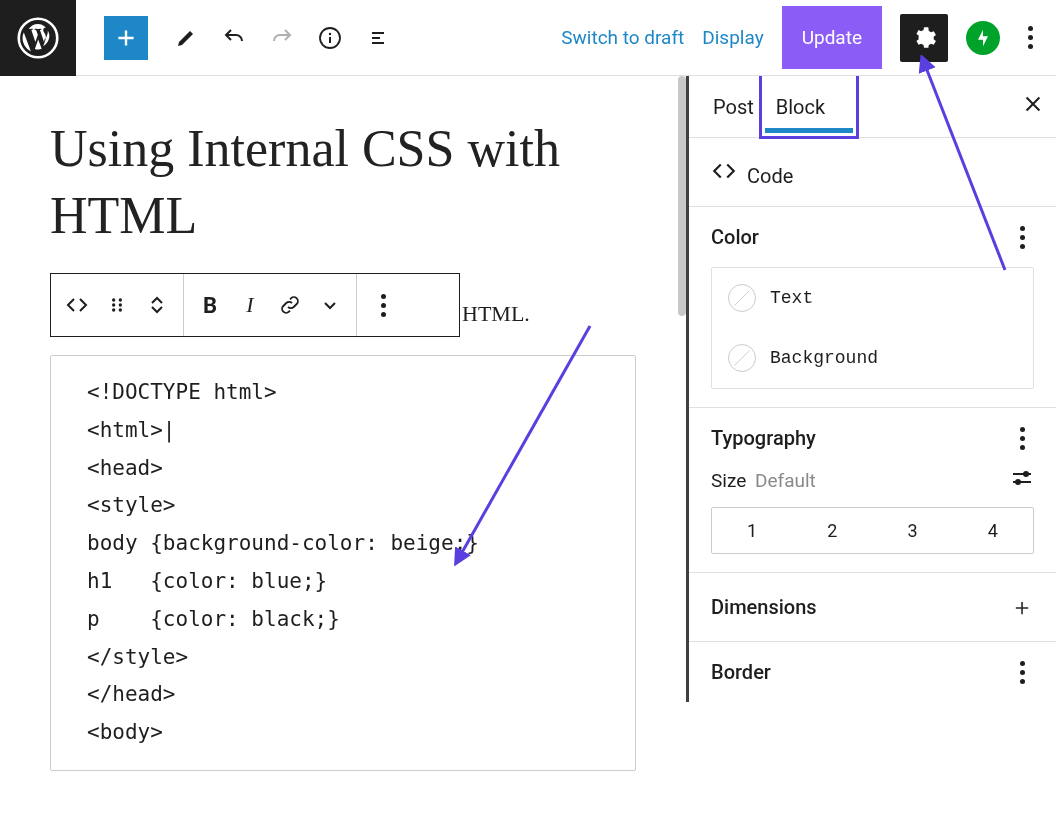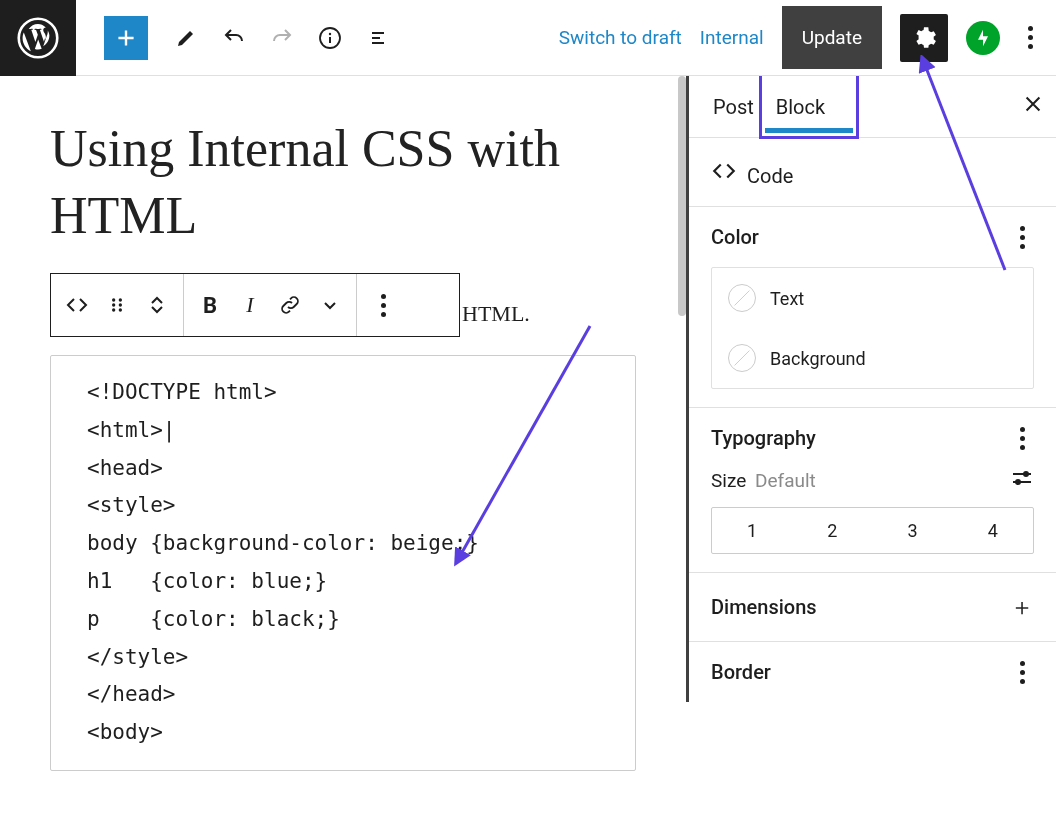--- a/index.html
+++ b/index.html
@@ -6,21 +6,21 @@
   body { font-family: -apple-system, BlinkMacSystemFont, "Segoe UI", Roboto, sans-serif; background: #fff; color: #1e1e1e; width: 1056px; height: 814px; overflow: hidden; position: relative; }
   .topbar { height: 76px; border-bottom: 1px solid #e0e0e0; display: flex; align-items: center; }
   .wp-logo { width: 76px; height: 76px; background: #1e1e1e; display: flex; align-items: center; justify-content: center; }
   .wp-logo svg { width: 42px; height: 42px; }
   .add-btn { width: 44px; height: 44px; background: #1e87c8; margin-left: 28px; display: flex; align-items: center; justify-content: center; color: #fff; cursor: pointer; }
   .toolbar-icons { display: flex; align-items: center; gap: 24px; margin-left: 26px; }
   .toolbar-icon { width: 24px; height: 24px; display: flex; align-items: center; justify-content: center; color: #1e1e1e; cursor: pointer; }
   .toolbar-icon.disabled { color: #b0b0b0; }
   .topbar-right { margin-left: auto; display: flex; align-items: center; gap: 18px; padding-right: 14px; }
   .text-link { color: #1e87c8; font-size: 19px; cursor: pointer; }
-  .update-btn { background: #404040; color: #fff; font-size: 19px; padding: 20px 20px; cursor: pointer; }
+  .update-btn { background: #8b5cf6; color: #fff; font-size: 19px; padding: 20px 20px; cursor: pointer; }
   .settings-btn { width: 48px; height: 48px; background: #1e1e1e; display: flex; align-items: center; justify-content: center; cursor: pointer; border-radius: 2px; }
   .jetpack-btn { width: 34px; height: 34px; background: #00a32a; border-radius: 50%; display: flex; align-items: center; justify-content: center; cursor: pointer; }
   .kebab { width: 24px; display: flex; flex-direction: column; align-items: center; gap: 4px; cursor: pointer; }
   .kebab span { width: 5px; height: 5px; background: #1e1e1e; border-radius: 50%; }
   .main { display: flex; height: calc(814px - 76px); }
   .editor { flex: 1; padding: 40px 50px 0 50px; position: relative; overflow: hidden; }
   .editor h1 { font-family: Georgia, 'Times New Roman', serif; font-weight: 400; font-size: 52px; line-height: 1.28; color: #222; margin-bottom: 24px; }
   .block-toolbar { display: flex; border: 1px solid #1e1e1e; height: 64px; width: 410px; background: #fff; margin-bottom: 18px; }
   .block-toolbar .seg { display: flex; align-items: center; padding: 0 14px; gap: 16px; }
   .block-toolbar .seg.sep { border-left: 1px solid #ccc; }
@@ -36,21 +36,21 @@
   .tab-underline { position: absolute; bottom: 4px; left: 76px; width: 88px; height: 5px; background: #1e87c8; }
   .close-x { margin-left: auto; font-size: 22px; cursor: pointer; }
   .panel-sec { border-bottom: 1px solid #e0e0e0; padding: 18px 22px; }
   .panel-sec .sec-head { display: flex; align-items: center; justify-content: space-between; }
   .sec-title { font-size: 20px; font-weight: 500; }
   .block-info { display: flex; gap: 10px; align-items: flex-end; }
   .block-info .icon-col { padding-top: 2px; }
   .block-info .title { font-size: 20px; }
   .block-info .desc { font-size: 17px; color: #555; margin-top: 12px; line-height: 1.4; }
   .color-items { border: 1px solid #e0e0e0; border-radius: 2px; margin-top: 18px; }
-  .color-item { display: flex; align-items: center; gap: 14px; padding: 16px 16px; font-size: 18px; cursor: pointer; }
+  .color-item { display: flex; align-items: center; gap: 14px; padding: 16px 16px; font-size: 18px; cursor: pointer; font-family: Liberation Mono, monospace; }
   .color-swatch { width: 28px; height: 28px; border-radius: 50%; border: 1px solid #ccc; display: flex; align-items: center; justify-content: center; }
   .color-swatch svg { width: 28px; height: 28px; }
   .size-row { display: flex; align-items: center; justify-content: space-between; margin-top: 18px; font-size: 19px; }
   .size-default { color: #8a8a8a; margin-left: 4px;}
   .size-buttons { display: flex; border: 1px solid #ccc; border-radius: 2px; margin-top: 14px; }
   .size-buttons div { flex: 1; text-align: center; padding: 12px 0; font-size: 18px; cursor: pointer; }
   .plus-icon { font-size: 24px; font-weight: 300; }
   .annot-arrow { position: absolute; pointer-events: none; }
 </style>
 </head>
@@ -92,21 +92,21 @@
         </svg>
       </div>
     <div class="toolbar-icon">
         <svg width="24" height="24" viewBox="0 0 24 24">
           <path d="M6 7h12M6 12h8M6 17h12" stroke="#1e1e1e" stroke-width="2"></path>
         </svg>
       </div>
   </div>
   <div class="topbar-right">
     <div class="text-link">Switch to draft</div>
-    <div class="text-link">Internal</div>
+    <div class="text-link">Display</div>
     <div class="update-btn">Update</div>
     <div class="settings-btn">
         <svg width="26" height="26" viewBox="0 0 24 24">
           <path fill="#fff" d="M12 8a4 4 0 100 8 4 4 0 000-8zm9 4a7 7 0 00-.1-1.2l2.1-1.6-2-3.5-2.5 1a7 7 0 00-2.1-1.2L16 2h-4l-.4 2.5a7 7 0 00-2.1 1.2l-2.5-1-2 3.5 2.1 1.6A7 7 0 007 12c0 .4 0 .8.1 1.2L5 14.8l2 3.5 2.5-1c.6.5 1.3.9 2.1 1.2L12 21h4l.4-2.5c.8-.3 1.5-.7 2.1-1.2l2.5 1 2-3.5-2.1-1.6c.1-.4.1-.8.1-1.2z"></path>
         </svg>
       </div>
     <div class="jetpack-btn">
         <svg width="20" height="20" viewBox="0 0 24 24">
           <path fill="#fff" d="M12 2L6 14h6V2zM12 22l6-12h-6v12z"></path>
         </svg>

